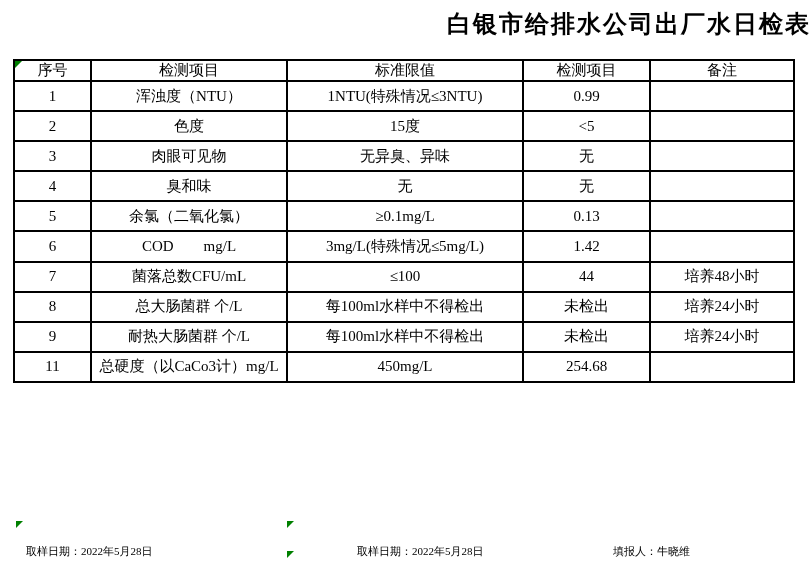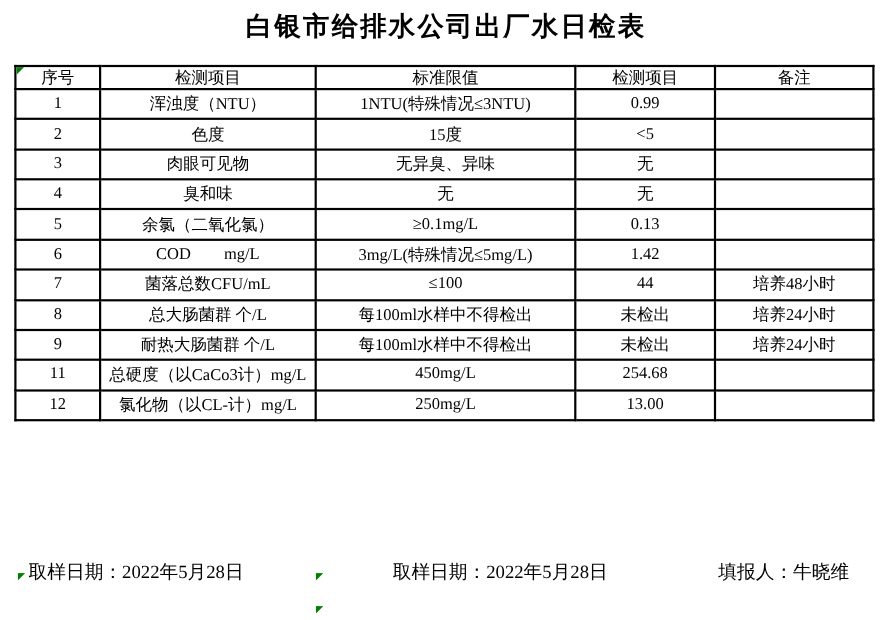--- a/index.html
+++ b/index.html
@@ -14,21 +14,21 @@
     font-family: "Liberation Serif", "DejaVu Serif", serif;
     position: relative;
     overflow: hidden;
   }
   .page-title {
     position: absolute;
     top: 8px;
     left: 0;
     width: 811px;
     margin: 0;
-    text-align: center;
+    text-align: right;
     font-size: 24px;
     font-weight: bold;
     letter-spacing: 2px;
     font-family: "Liberation Sans", "DejaVu Sans", sans-serif;
   }
   table.inspection {
     position: absolute;
     left: 13px;
     top: 59px;
     width: 780px;
@@ -42,27 +42,27 @@
     text-align: center;
     vertical-align: middle;
     font-size: 15px;
     font-weight: normal;
     padding: 0;
     overflow: hidden;
     white-space: pre;
   }
   .footer-line {
     position: absolute;
-    top: 508px;
-    font-size: 17px;
+    top: 544px;
+    font-size: 11px;
     white-space: pre;
   }
   .footer-sampling { left: 26px; }
   .footer-testdate { left: 357px; }
-  .footer-reporter { left: 613px; margin-left: 40px; }
+  .footer-reporter { left: 613px; }
   .tri {
     position: absolute;
     width: 7px;
     height: 7px;
     background: #008000;
     clip-path: polygon(0 0, 100% 0, 0 100%);
   }
   .tri-1 { left: 15px;  top: 61px;  }
   .tri-2 { left: 16px;  top: 521px; }
   .tri-3 { left: 287px; top: 521px; }
@@ -154,27 +154,20 @@
         <td>未检出</td>
         <td>培养24小时</td>
       </tr>
       <tr>
         <td>11</td>
         <td>总硬度（以CaCo3计）mg/L</td>
         <td>450mg/L</td>
         <td>254.68</td>
         <td></td>
       </tr>
-      <tr>
-        <td>12</td>
-        <td>氯化物（以CL-计）mg/L</td>
-        <td>250mg/L</td>
-        <td>13.00</td>
-        <td></td>
-      </tr>
     </tbody>
 </table>
 
 <div class="footer-line footer-sampling">取样日期：2022年5月28日</div>
 <div class="footer-line footer-testdate">取样日期：2022年5月28日</div>
 <div class="footer-line footer-reporter">填报人：牛晓维</div>
 
 <div class="tri tri-1"></div>
 <div class="tri tri-2"></div>
 <div class="tri tri-3"></div>

